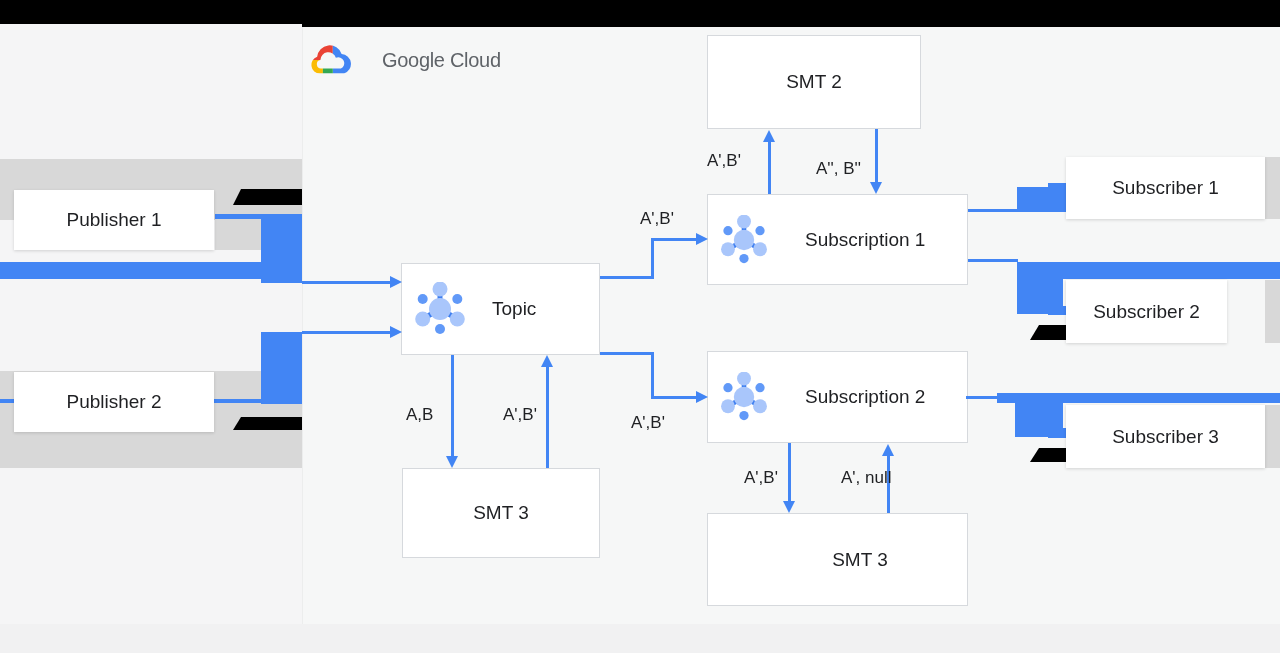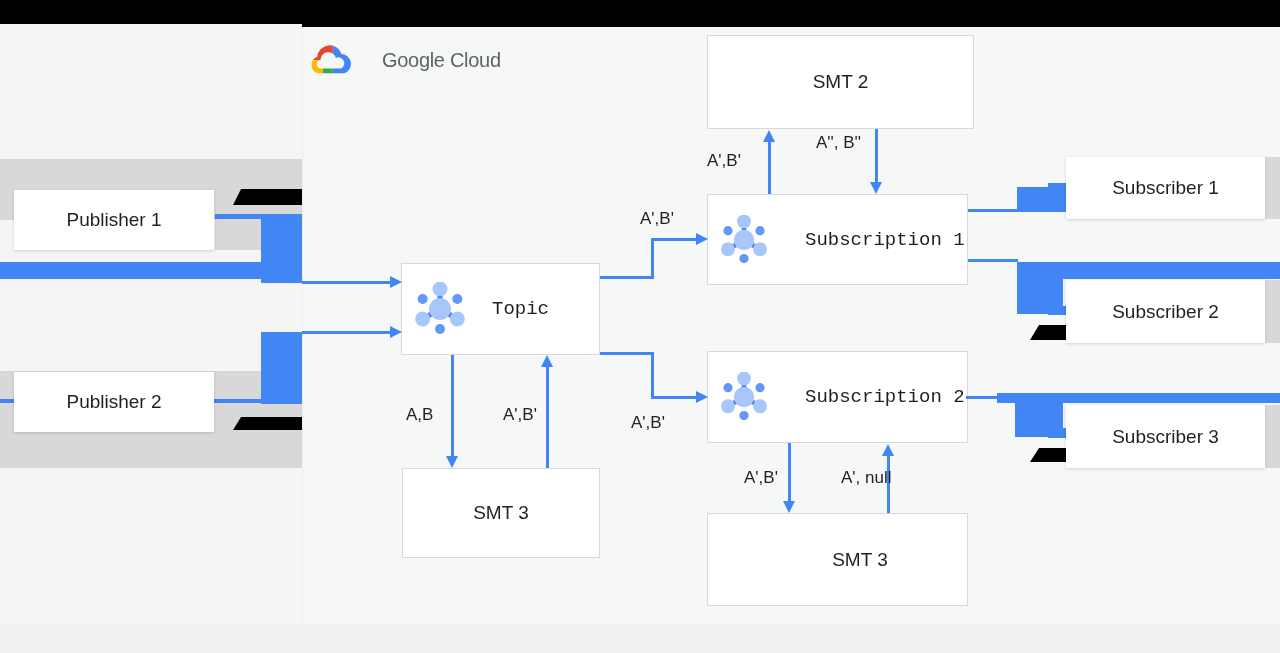--- a/index.html
+++ b/index.html
@@ -16,21 +16,21 @@
   .slant8{clip-path:polygon(8px 0,100% 0,100% 100%,0 100%);}
   .slant9{clip-path:polygon(9px 0,100% 0,100% 100%,0 100%);}
   .whitebox{position:absolute;background:#fff;box-shadow:0 1px 3px rgba(0,0,0,0.15);
     display:flex;align-items:center;justify-content:center;
     font-size:19px;color:#1f2023;}
   .slidebox{position:absolute;background:#fff;border:1px solid #d6d9dd;box-sizing:border-box;
     display:flex;align-items:center;justify-content:center;
     font-size:19px;color:#1f2023;}
   .iconbox{justify-content:flex-start;}
   .iconbox .icon{margin-left:11px;flex:0 0 auto;display:block;}
-  .iconbox .lbl{display:inline-block;font-family:Liberation Mono, monospace;}
+  .iconbox .lbl{display:inline-block;}
   .topic-lbl{margin-left:25px;}
   .sub-lbl{margin-left:36px;}
   .hline{position:absolute;height:3px;background:#4285f4;}
   .vline{position:absolute;width:3px;background:#4285f4;}
   .head-r{position:absolute;width:0;height:0;border-top:6px solid transparent;border-bottom:6px solid transparent;border-left:12px solid #4285f4;}
   .head-d{position:absolute;width:0;height:0;border-left:6px solid transparent;border-right:6px solid transparent;border-top:12px solid #4285f4;}
   .head-u{position:absolute;width:0;height:0;border-left:6px solid transparent;border-right:6px solid transparent;border-bottom:12px solid #4285f4;}
   .edge-label{position:absolute;font-size:17px;color:#1f2023;white-space:nowrap;}
   .gc-logo{position:absolute;left:309px;top:42px;display:flex;align-items:center;}
   .gc-logo .gc-text{margin-left:29px;font-size:20px;color:#5f6368;letter-spacing:-0.3px;}
@@ -112,21 +112,21 @@
       <circle cx="-17.3" cy="-10" r="5" fill="#6199f8"></circle>
       <circle cx="17.3" cy="-10" r="5" fill="#6199f8"></circle>
       <circle cx="0" cy="20" r="5" fill="#6199f8"></circle>
     </svg>
     <span class="lbl topic-lbl">Topic</span>
   </div>
 
   <div class="slidebox" style="left:402px;top:468px;width:198px;height:90px;">
     <span>SMT 3</span>
   </div>
-  <div class="slidebox" style="left:707px;top:35px;width:267px;height:94px;">
+  <div class="slidebox" style="left:707px;top:35px;width:214px;height:94px;">
     <span>SMT 2</span>
   </div>
   <div class="slidebox" style="left:707px;top:513px;width:261px;height:93px;padding-left:45px;">
     <span>SMT 3</span>
   </div>
 
   <div class="slidebox iconbox" style="left:707px;top:194px;width:261px;height:91px;">
     <svg class="icon" width="50" height="50" viewBox="-27 -27 54 54">
       <g stroke="#3d7ef0" stroke-width="5">
         <line x1="0" y1="-10" x2="0" y2="-17"></line>
@@ -157,21 +157,21 @@
       <circle cx="-17.3" cy="-10" r="5" fill="#6199f8"></circle>
       <circle cx="17.3" cy="-10" r="5" fill="#6199f8"></circle>
       <circle cx="0" cy="20" r="5" fill="#6199f8"></circle>
     </svg>
     <span class="lbl sub-lbl">Subscription 2</span>
   </div>
 
   <div class="whitebox" style="left:1066px;top:157px;width:199px;height:62px;">
     <span>Subscriber 1</span>
   </div>
-  <div class="whitebox" style="left:1066px;top:280px;width:199px;height:63px;">
+  <div class="whitebox" style="left:1066px;top:280px;width:161px;height:63px;">
     <span>Subscriber 2</span>
   </div>
   <div class="whitebox" style="left:1066px;top:405px;width:199px;height:63px;">
     <span>Subscriber 3</span>
   </div>
 
   <div class="hline" style="left:302px;top:281px;width:88px;"></div>
   <div class="head-r" style="left:390px;top:276px;"></div>
   <div class="hline" style="left:302px;top:331px;width:88px;"></div>
   <div class="head-r" style="left:390px;top:326px;"></div>
@@ -203,17 +203,17 @@
 
   <div class="hline" style="left:968px;top:209px;width:50px;"></div>
   <div class="hline" style="left:968px;top:259px;width:50px;"></div>
   <div class="hline" style="left:966px;top:396px;width:32px;"></div>
 
   <div class="edge-label" style="left:406px;top:405px;">A,B</div>
   <div class="edge-label" style="left:503px;top:405px;">A',B'</div>
   <div class="edge-label" style="left:640px;top:209px;">A',B'</div>
   <div class="edge-label" style="left:631px;top:413px;">A',B'</div>
   <div class="edge-label" style="left:707px;top:151px;">A',B'</div>
-  <div class="edge-label" style="left:816px;top:133px;text-align:right;">A'', B''</div>
+  <div class="edge-label" style="left:816px;top:159px;text-align:right;">A'', B''</div>
   <div class="edge-label" style="left:744px;top:468px;">A',B'</div>
   <div class="edge-label" style="left:826px;top:468px;margin-left:15px;">A', null</div>
 
 </div>
 
 </body></html>

